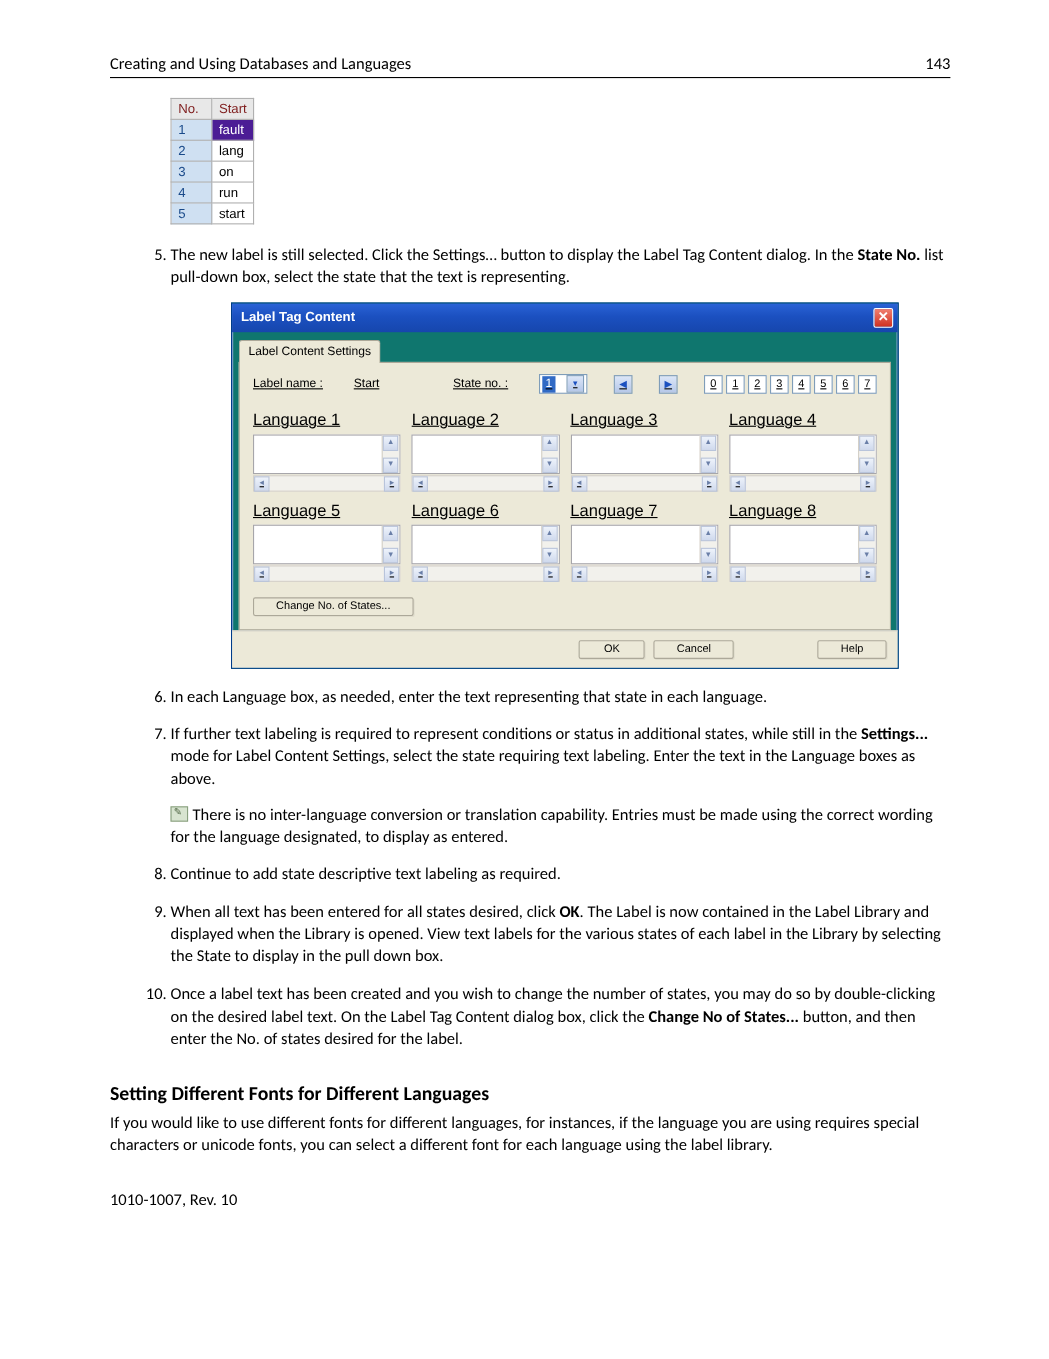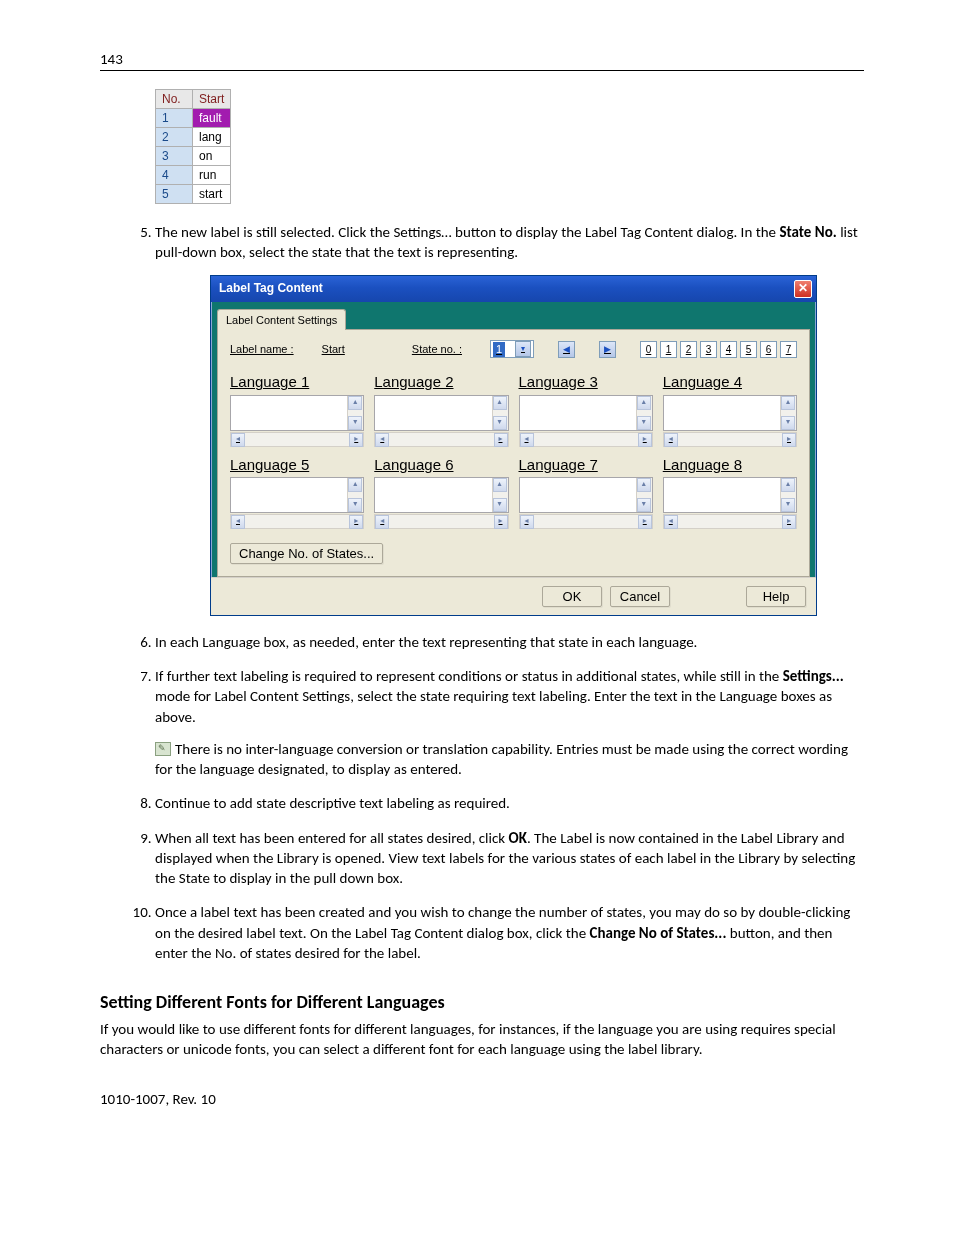--- a/index.html
+++ b/index.html
@@ -37,21 +37,21 @@
     background: #e8e8e8;
     font-weight: normal;
     color: #7f1d1d;
   }
   .name-table td.no-col {
     background: #cfe0f2;
     color: #1a4a8a;
     width: 20px;
   }
   .name-table td.sel {
-    background: #a21caf;
+    background: #4c1d95;
     color: #fff;
     margin-left: 32px;
   }
   
   ol.steps {
     margin: 18px 0 0 0;
     padding-left: 55px;
   }
   ol.steps > li {
     margin-bottom: 14px;
@@ -207,41 +207,42 @@
     width: 14px; height: 14px;
     background: linear-gradient(#eef3fb,#cfd9ed);
     border: 1px solid #b8c4db;
     box-sizing: border-box;
     display:flex; align-items:center; justify-content:center;
     font-size: 8px; color:#6a7fa8;
   }
   .change-btn, .bottom-btn {
     border: 1px solid #aca899;
     background: #ece9d8;
-    padding: 2px 8px;
-    font-size: 13px;
+    padding: 2px 20px;
+    font-size: 10px;
     font-family: Tahoma, Arial, sans-serif;
     border-radius: 2px;
     box-shadow: 1px 1px 0 rgba(0,0,0,0.05);
   }
   .bottom-bar {
     background: #ece9d8;
     padding: 8px 10px;
     border-top: 1px solid #d4d0c8;
     display: flex;
     gap: 8px;
     justify-content: flex-end;
   }
   .bottom-btn { min-width: 60px; }
   .bottom-bar .spacer { flex: 1; }
 </style>
 </head>
 <body>
 
 <div class="header-row">
+  <span>Creating and Using Databases and Languages</span>
   <span>143</span>
 </div>
 
 <table class="name-table">
   <thead>
     <tr>
       <th>No.</th>
       <th>Start</th>
     </tr>
   </thead>

